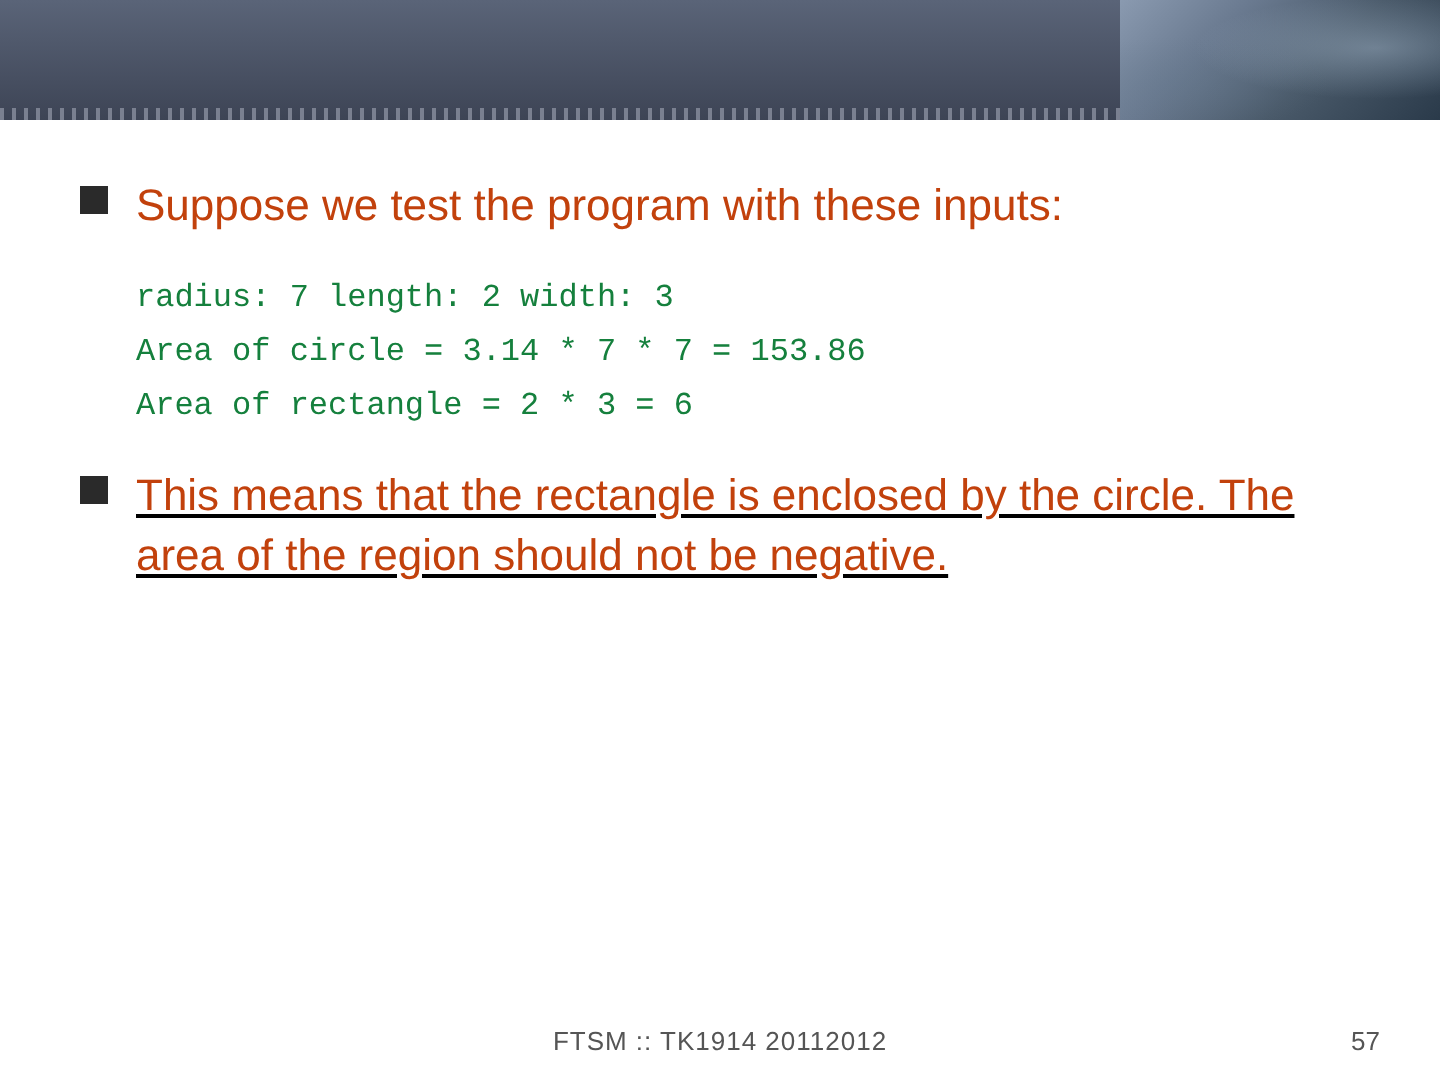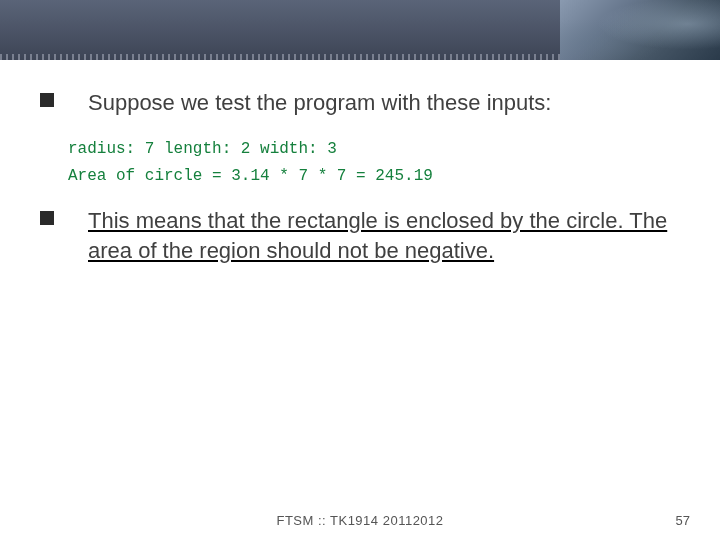--- a/index.html
+++ b/index.html
@@ -73,22 +73,21 @@
       height: 14px;
       background: #2a2a2a;
       flex-shrink: 0;
       margin-top: 5px;
       margin-right: 14px;
     }
 
     .bullet-text {
       font-size: 22px;
       line-height: 1.35;
-      color: #404040;
-      margin-left: 20px;
+      color: #c2410c;
     }
 
     .code-block {
       margin-left: 28px;
       margin-top: 10px;
       margin-bottom: 16px;
       font-family: 'Courier New', Courier, monospace;
       font-size: 16px;
       line-height: 1.7;
       color: #15803d;
@@ -132,21 +131,22 @@
 </div>
 
 <div class="main-content">
   <div class="bullet-item">
     <div class="bullet-square"></div>
     <div class="bullet-text">Suppose we test the program with these inputs:</div>
   </div>
 
   <div class="code-block">
     <div>radius: 7     length: 2     width: 3</div>
-    <div>Area of circle = 3.14 * 7 * 7 = 245.19</div>
+    <div>Area of circle = 3.14 * 7 * 7 = 153.86</div>
+    <div>Area of rectangle = 2 * 3 = 6</div>
   </div>
 
   <div class="bullet-item second-bullet">
     <div class="bullet-square"></div>
     <div class="bullet-text">This means that the rectangle is enclosed by the circle.  The area of the region should not be negative.</div>
   </div>
 </div>
 
 <div class="footer">
   <span class="footer-text">FTSM :: TK1914 20112012</span>

